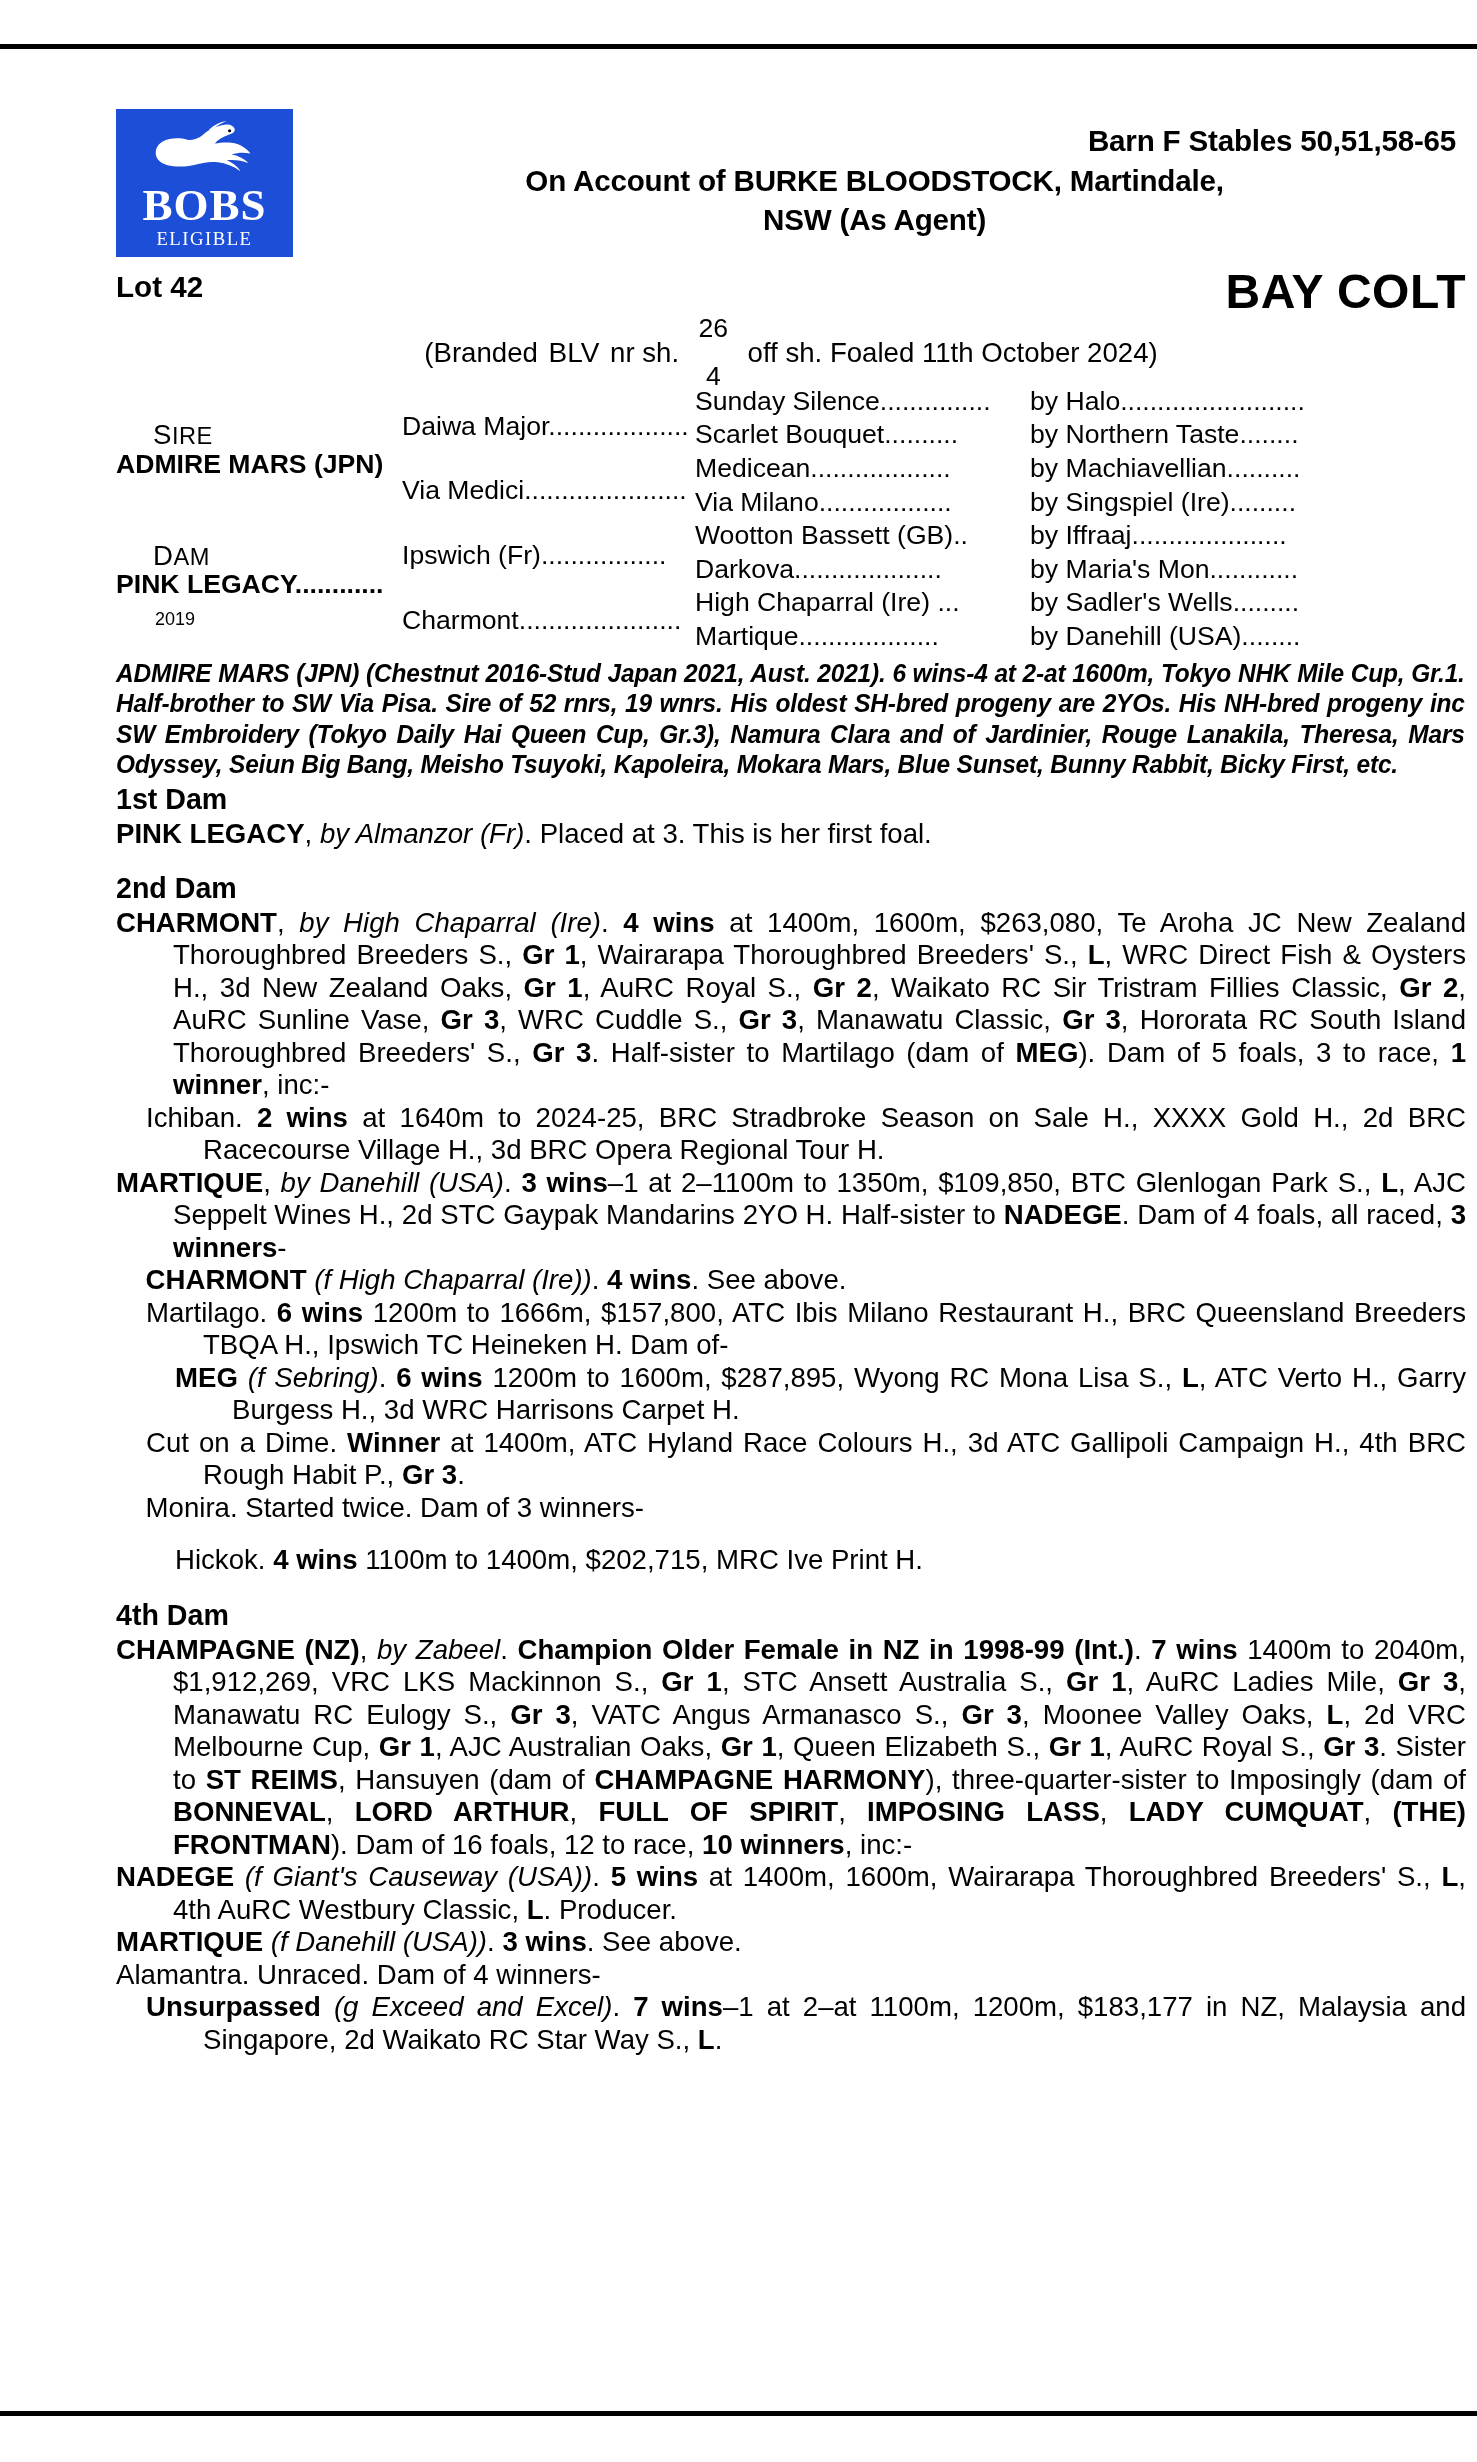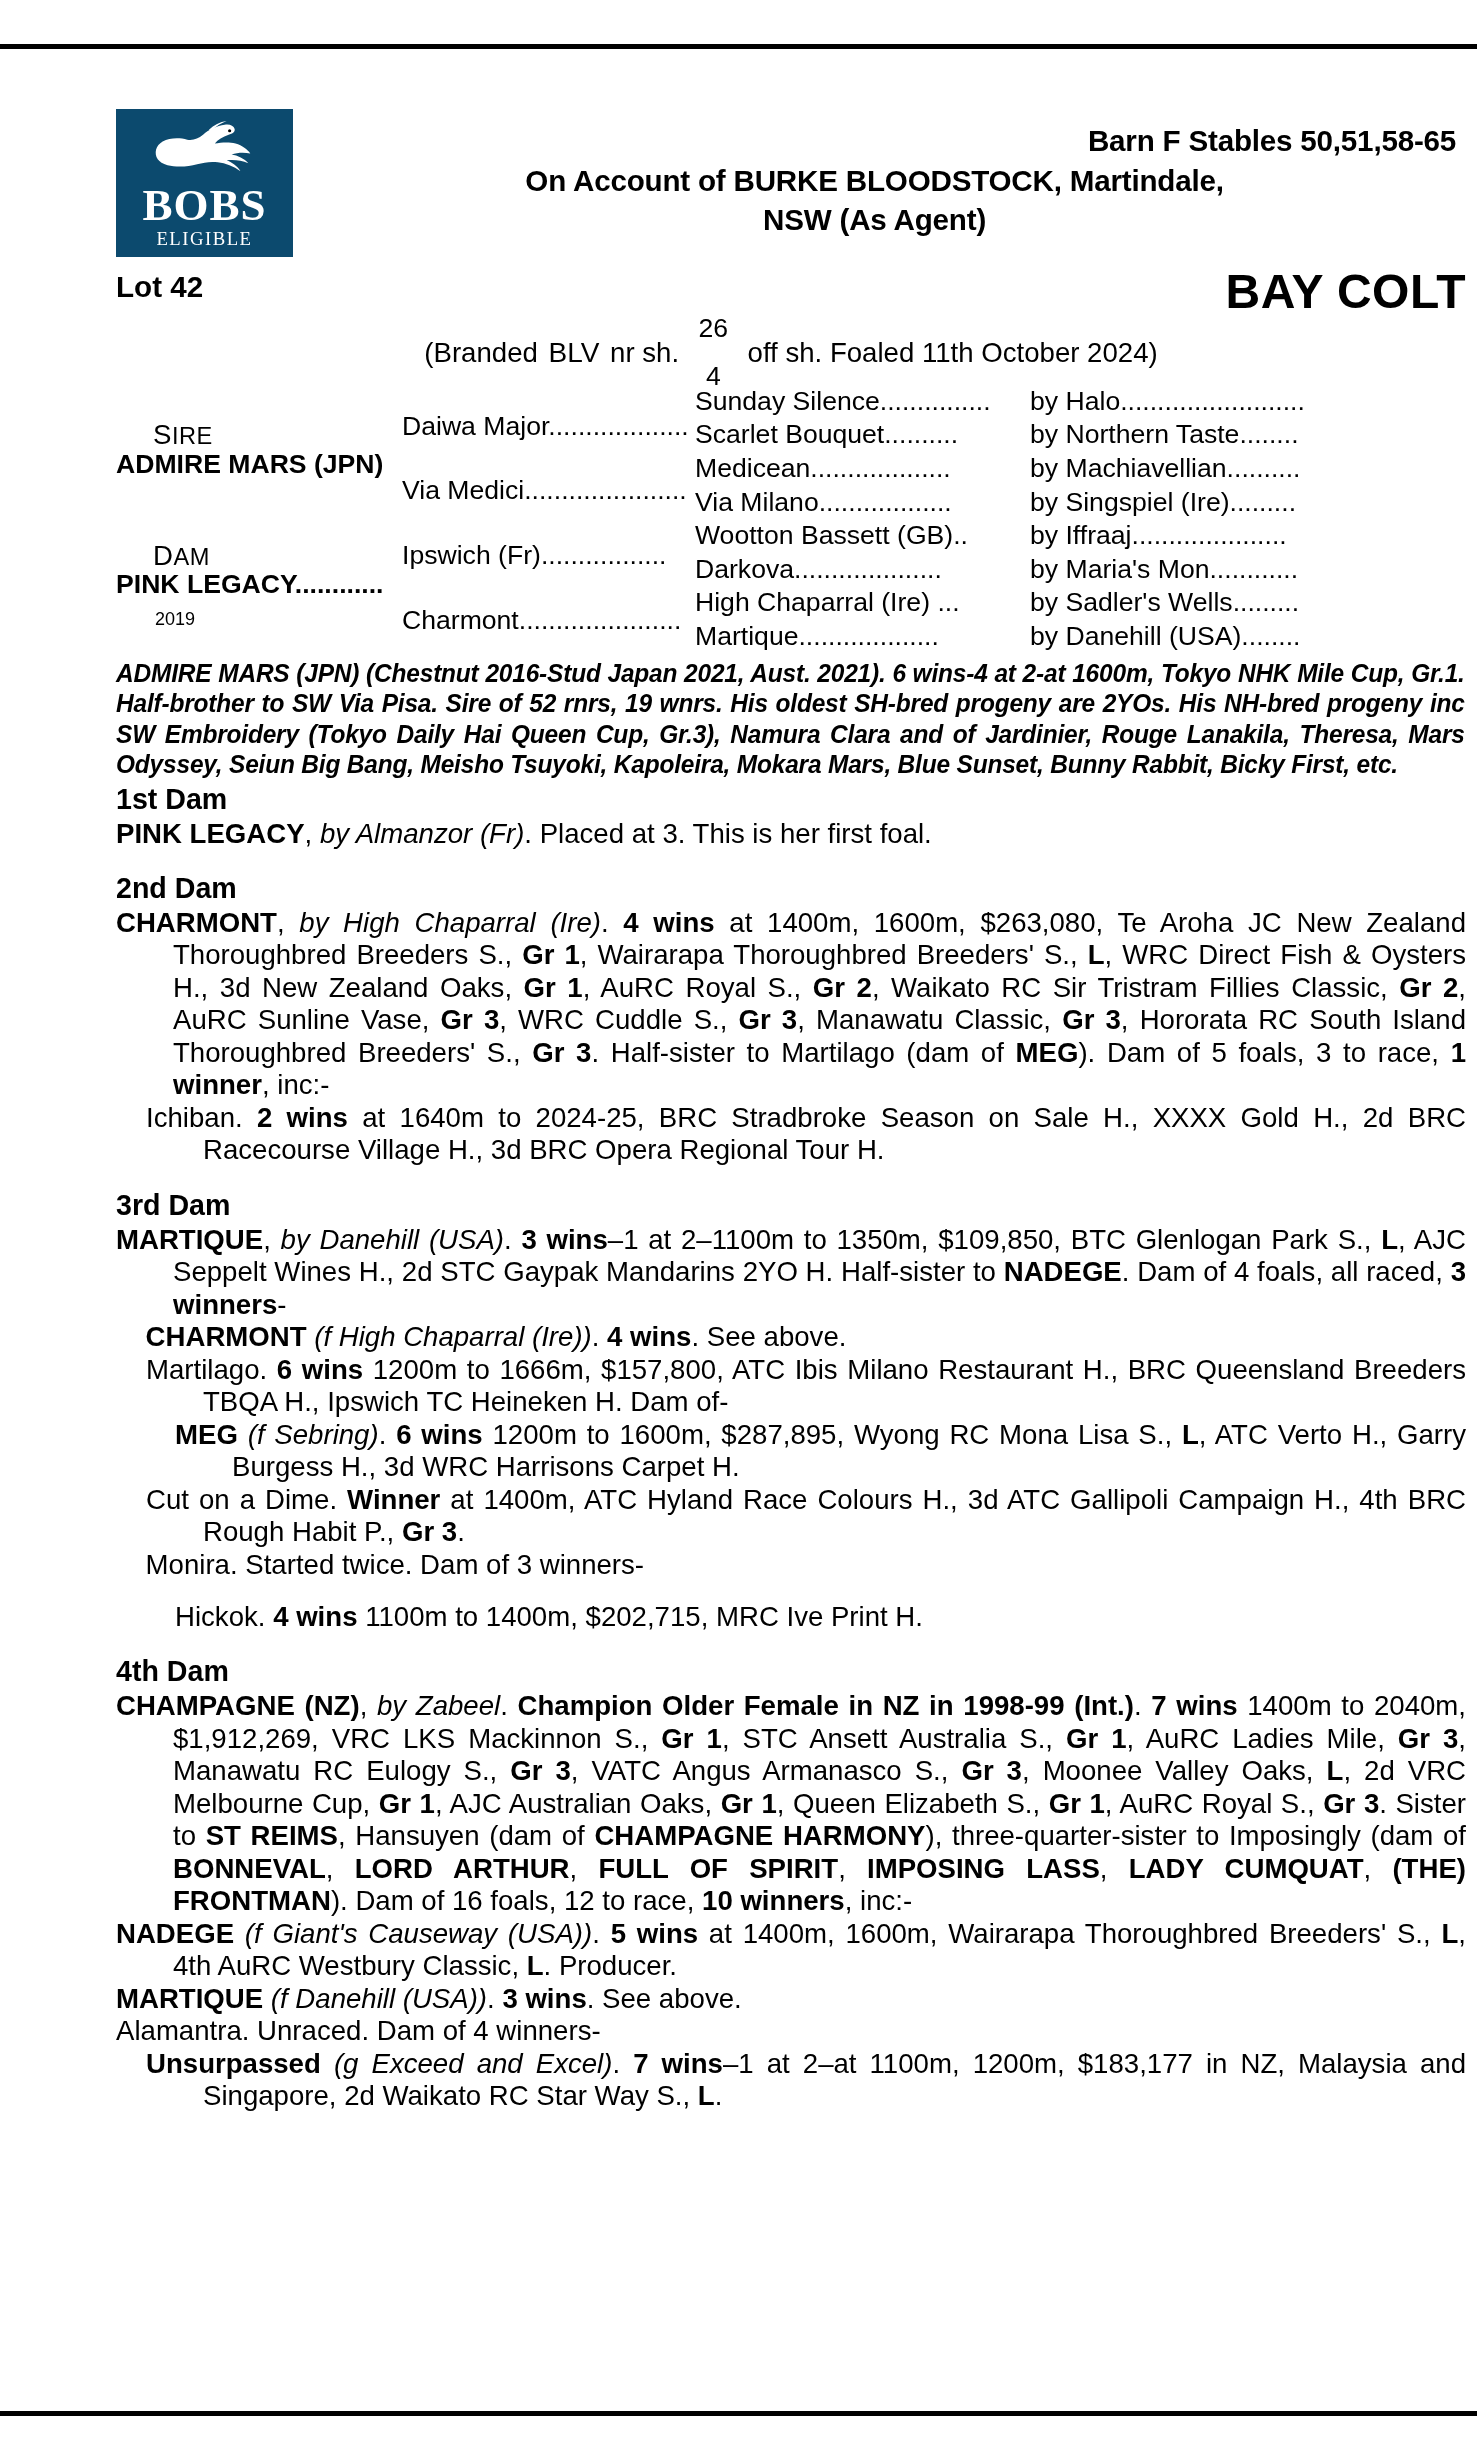--- a/index.html
+++ b/index.html
@@ -48,21 +48,21 @@
     position: relative;
     height: 187px;
   }
 
   .bobs-logo {
     position: absolute;
     left: 0px;
     top: 29.6px;
     width: 177px;
     height: 148px;
-    background: #0c4a6e;
+    background: #1d4ed8;
     color: #fff;
     display: flex;
     flex-direction: column;
     align-items: center;
     justify-content: flex-start;
     padding-top: 7.9px;
   }
   .bobs-logo .horse-svg { display:block; }
   .bobs-logo .bobs-word {
     font-family: "Liberation Serif", serif;
@@ -383,21 +383,20 @@
 
     <div class="sire-blurb">ADMIRE MARS (JPN) (Chestnut 2016-Stud Japan 2021, Aust. 2021). 6 wins-4 at 2-at 1600m, Tokyo NHK Mile Cup, Gr.1. Half-brother to SW Via Pisa. Sire of 52 rnrs, 19 wnrs. His oldest SH-bred progeny are 2YOs. His NH-bred progeny inc SW Embroidery (Tokyo Daily Hai Queen Cup, Gr.3), Namura Clara and of Jardinier, Rouge Lanakila, Theresa, Mars Odyssey, Seiun Big Bang, Meisho Tsuyoki, Kapoleira, Mokara Mars, Blue Sunset, Bunny Rabbit, Bicky First, etc.</div>
 
     <div class="dam-head first">1st Dam</div>
     <p class="blk ind0"><b>PINK LEGACY</b>, <i>by Almanzor (Fr)</i>. Placed at 3. This is her first foal.</p>
 
     <div class="dam-head">2nd Dam</div>
     <p class="blk hang1"><b>CHARMONT</b>, <i>by High Chaparral (Ire)</i>. <b>4 wins</b> at 1400m, 1600m, $263,080, Te Aroha JC New Zealand Thoroughbred Breeders S., <b>Gr 1</b>, Wairarapa Thoroughbred Breeders' S., <b>L</b>, WRC Direct Fish &amp; Oysters H., 3d New Zealand Oaks, <b>Gr 1</b>, AuRC Royal S., <b>Gr 2</b>, Waikato RC Sir Tristram Fillies Classic, <b>Gr 2</b>, AuRC Sunline Vase, <b>Gr 3</b>, WRC Cuddle S., <b>Gr 3</b>, Manawatu Classic, <b>Gr 3</b>, Hororata RC South Island Thoroughbred Breeders' S., <b>Gr 3</b>. Half-sister to Martilago (dam of <b>MEG</b>). Dam of 5 foals, 3 to race, <b>1 winner</b>, inc:-</p>
     <p class="blk hang2">Ichiban. <b>2 wins</b> at 1640m to 2024-25, BRC Stradbroke Season on Sale H., XXXX Gold H., 2d BRC Racecourse Village H., 3d BRC Opera Regional Tour H.</p>
 
-    <div class="dam-head">3rd Dam</div>
     <p class="blk hang1"><b>MARTIQUE</b>, <i>by Danehill (USA)</i>. <b>3 wins</b>–1 at 2–1100m to 1350m, $109,850, BTC Glenlogan Park S., <b>L</b>, AJC Seppelt Wines H., 2d STC Gaypak Mandarins 2YO H. Half-sister to <b>NADEGE</b>. Dam of 4 foals, all raced, <b>3 winners</b>-</p>
     <p class="blk lvl1"><b>CHARMONT</b> <i>(f High Chaparral (Ire))</i>. <b>4 wins</b>. See above.</p>
     <p class="blk hang2">Martilago. <b>6 wins</b> 1200m to 1666m, $157,800, ATC Ibis Milano Restaurant H., BRC Queensland Breeders TBQA H., Ipswich TC Heineken H. Dam of-</p>
     <p class="blk hang3"><b>MEG</b> <i>(f Sebring)</i>. <b>6 wins</b> 1200m to 1600m, $287,895, Wyong RC Mona Lisa S., <b>L</b>, ATC Verto H., Garry Burgess H., 3d WRC Harrisons Carpet H.</p>
     <p class="blk hang2">Cut on a Dime. <b>Winner</b> at 1400m, ATC Hyland Race Colours H., 3d ATC Gallipoli Campaign H., 4th BRC Rough Habit P., <b>Gr 3</b>.</p>
     <p class="blk lvl1">Monira. Started twice. Dam of 3 winners-</p>
     <p class="blk lvl2">Hickok. <b>4 wins</b> 1100m to 1400m, $202,715, MRC Ive Print H.</p>
 
     <div class="dam-head">4th Dam</div>
     <p class="blk hang1"><b>CHAMPAGNE (NZ)</b>, <i>by Zabeel</i>. <b>Champion Older Female in NZ in 1998-99 (Int.)</b>. <b>7 wins</b> 1400m to 2040m, $1,912,269, VRC LKS Mackinnon S., <b>Gr 1</b>, STC Ansett Australia S., <b>Gr 1</b>, AuRC Ladies Mile, <b>Gr 3</b>, Manawatu RC Eulogy S., <b>Gr 3</b>, VATC Angus Armanasco S., <b>Gr 3</b>, Moonee Valley Oaks, <b>L</b>, 2d VRC Melbourne Cup, <b>Gr 1</b>, AJC Australian Oaks, <b>Gr 1</b>, Queen Elizabeth S., <b>Gr 1</b>, AuRC Royal S., <b>Gr 3</b>. Sister to <b>ST REIMS</b>, Hansuyen (dam of <b>CHAMPAGNE HARMONY</b>), three-quarter-sister to Imposingly (dam of <b>BONNEVAL</b>, <b>LORD ARTHUR</b>, <b>FULL OF SPIRIT</b>, <b>IMPOSING LASS</b>, <b>LADY CUMQUAT</b>, <b>(THE) FRONTMAN</b>). Dam of 16 foals, 12 to race, <b>10 winners</b>, inc:-</p>

